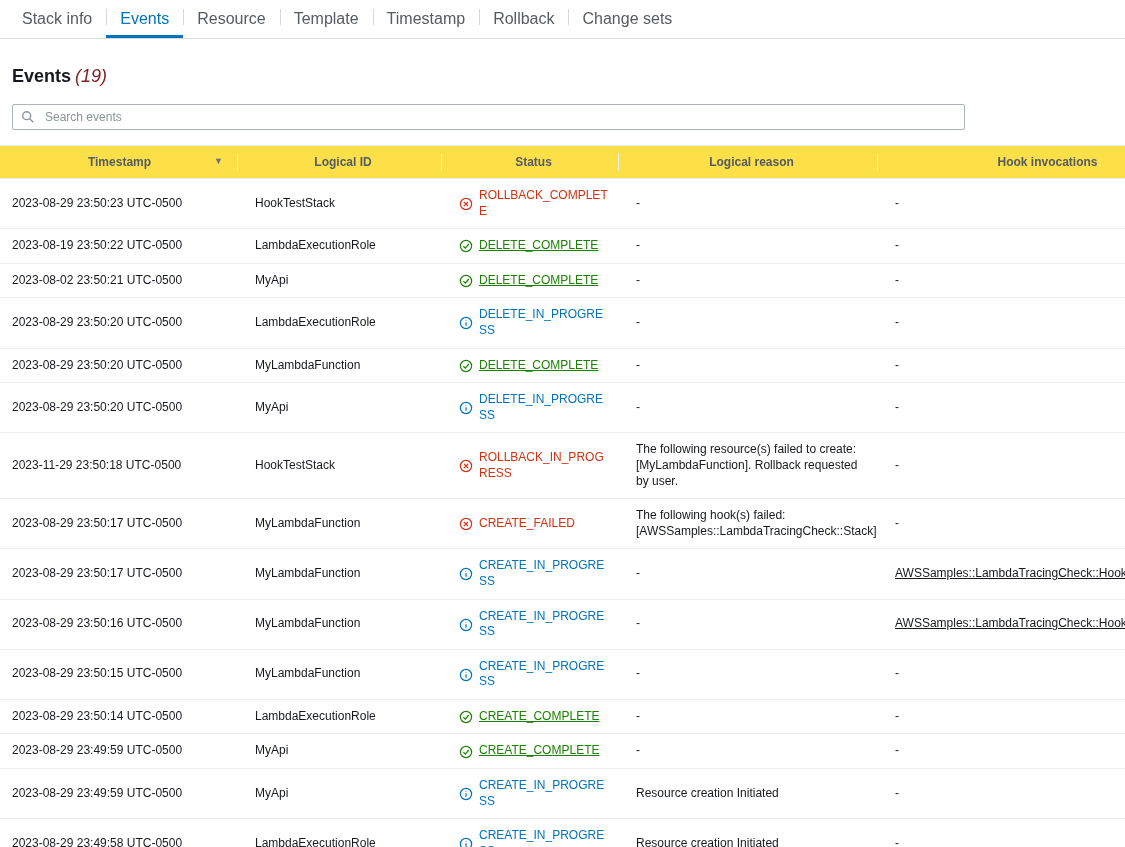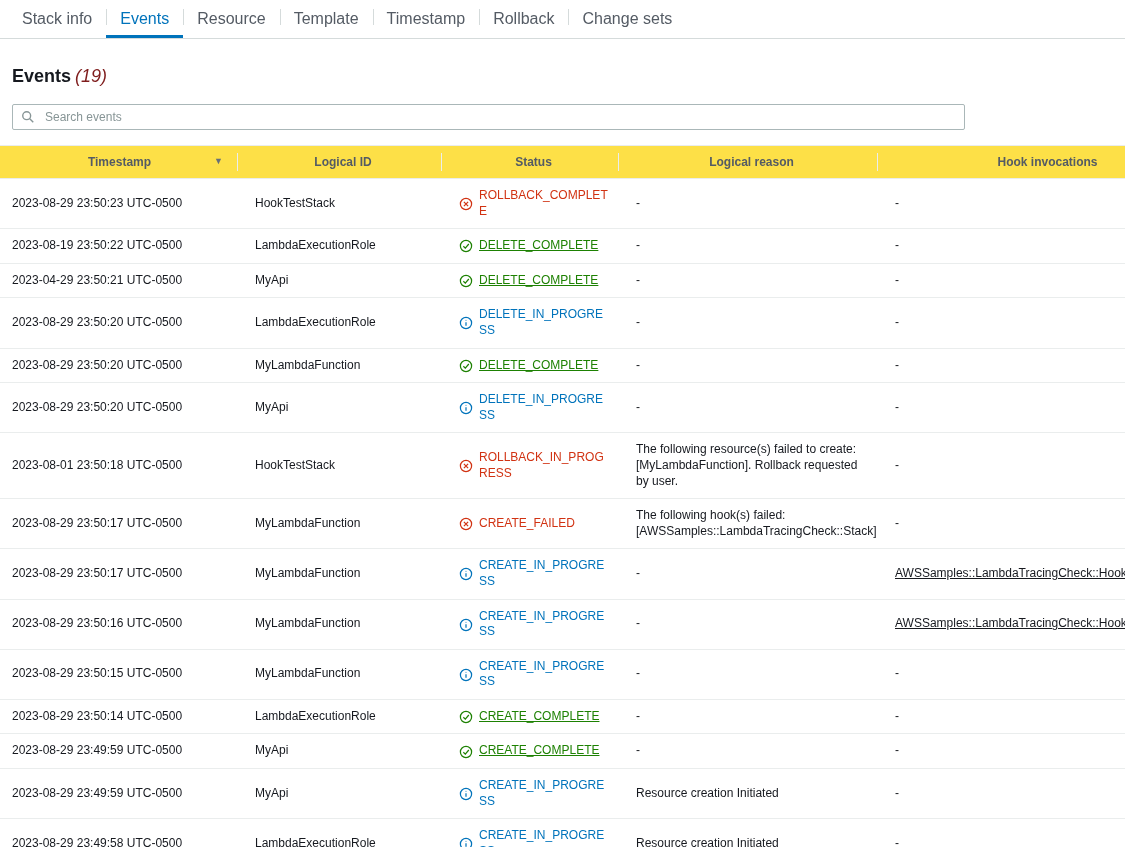--- a/index.html
+++ b/index.html
@@ -149,21 +149,21 @@
                 </svg>
               </span>
         <span class="stext">DELETE_COMPLETE</span>
       </div>
     </td>
     <td class="c-reason">-</td>
     <td class="c-hook">-</td>
   </tr>
 
   <tr>
-    <td class="c-ts">2023-04-29 23:50:21 UTC-0500</td>
+    <td class="c-ts">2023-08-02 23:50:21 UTC-0500</td>
     <td class="c-lid">MyApi</td>
     <td class="c-status">
       <div class="swrap st-success">
         <span class="sicon">
                 <svg viewBox="0 0 16 16" fill="none" stroke="currentColor" stroke-width="1.4">
                   <circle cx="8" cy="8" r="6.4"></circle>
                   <path d="M5 8.3 L7.2 10.4 L11.2 5.7"></path>
                 </svg>
               </span>
         <span class="stext">DELETE_COMPLETE</span>
@@ -223,21 +223,21 @@
                 </svg>
               </span>
         <span class="stext">DELETE_IN_PROGRESS</span>
       </div>
     </td>
     <td class="c-reason">-</td>
     <td class="c-hook">-</td>
   </tr>
 
   <tr>
-    <td class="c-ts">2023-08-01 23:50:18 UTC-0500</td>
+    <td class="c-ts">2023-11-29 23:50:18 UTC-0500</td>
     <td class="c-lid">HookTestStack</td>
     <td class="c-status">
       <div class="swrap st-error">
         <span class="sicon">
                 <svg viewBox="0 0 16 16" fill="none" stroke="currentColor" stroke-width="1.4">
                   <circle cx="8" cy="8" r="6.4"></circle>
                   <path d="M5.6 5.6 L10.4 10.4 M10.4 5.6 L5.6 10.4"></path>
                 </svg>
               </span>
         <span class="stext">ROLLBACK_IN_PROGRESS</span>

